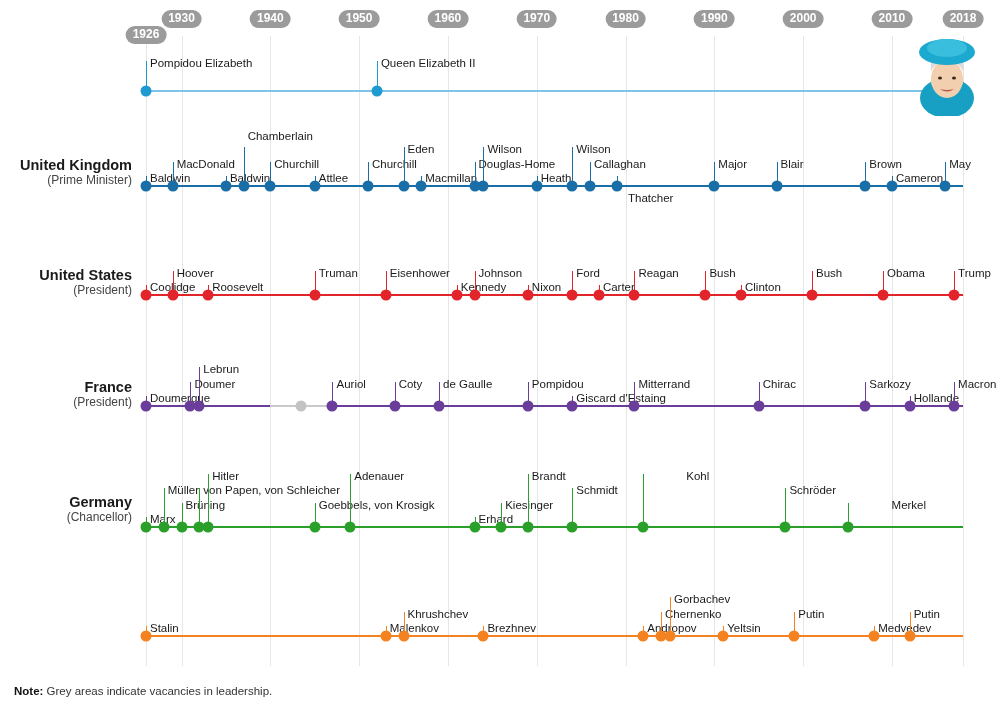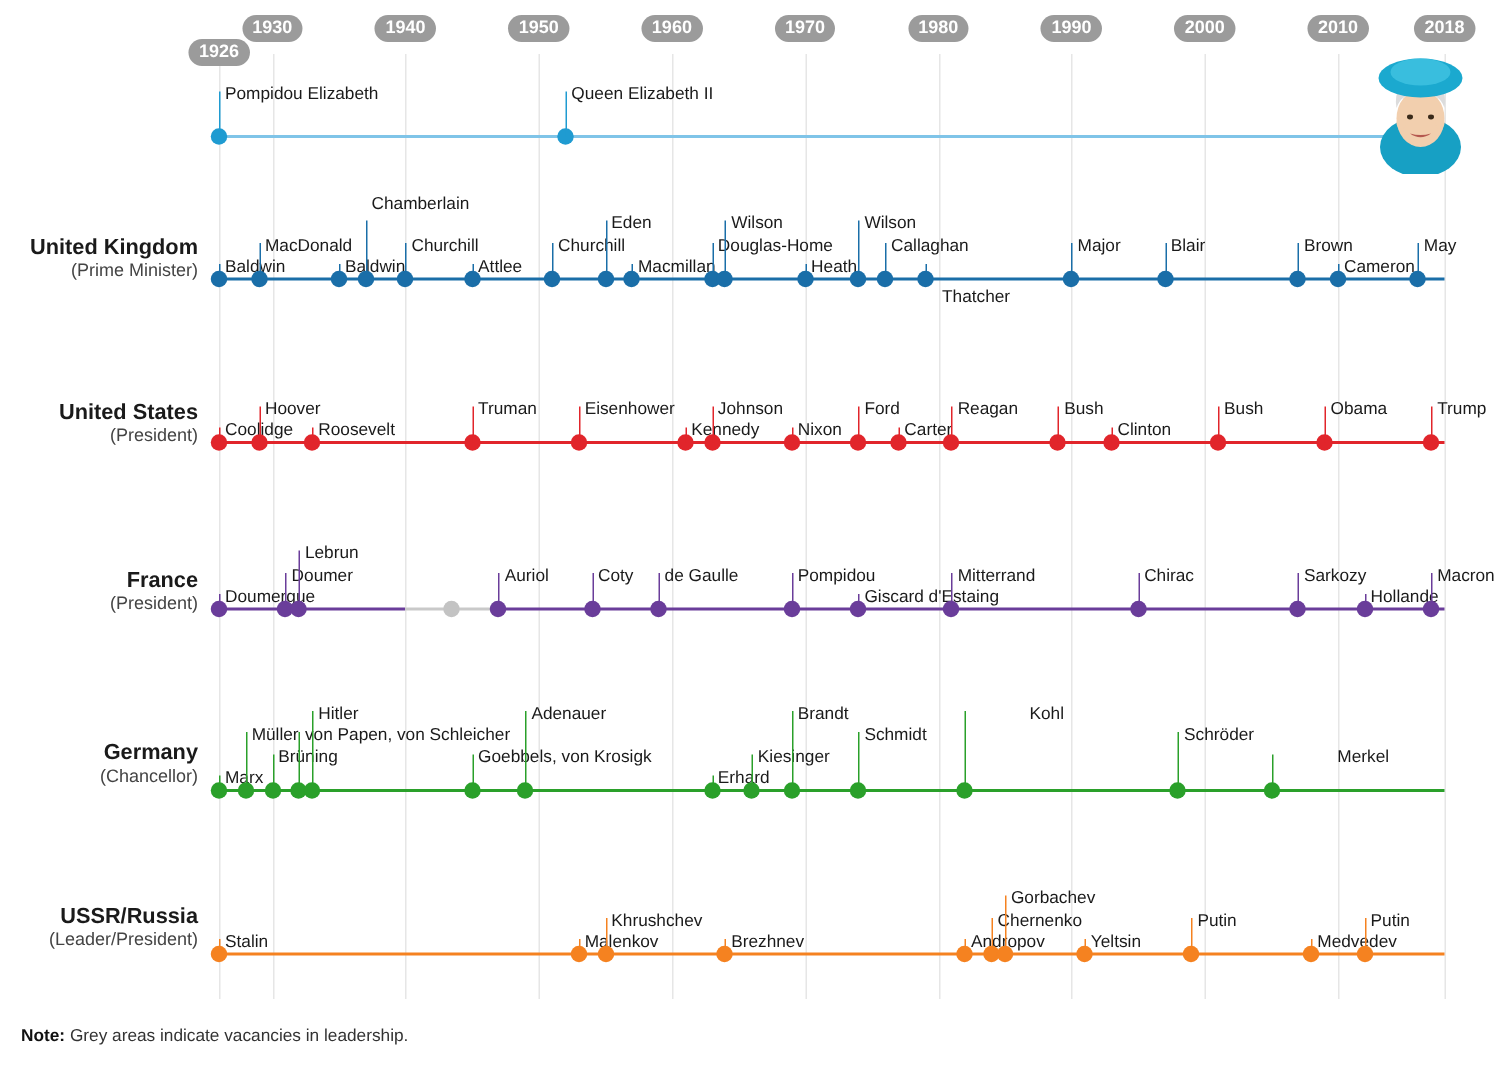--- a/index.html
+++ b/index.html
@@ -332,24 +332,20 @@
     <div class="dot" style="background: rgb(42, 160, 42); left: 643.304px; top: 527px;"></div>
     <div class="leader" style="background: rgb(42, 160, 42); left: 643.304px; top: 473.5px; height: 53.5px;"></div>
     <div class="lbl" style="left: 647.304px; top: 469.5px; margin-left: 39px;">Kohl</div>
     <div class="dot" style="background: rgb(42, 160, 42); left: 785.391px; top: 527px;"></div>
     <div class="leader" style="background: rgb(42, 160, 42); left: 785.391px; top: 488px; height: 39px;"></div>
     <div class="lbl" style="left: 789.391px; top: 484px;">Schröder</div>
     <div class="dot" style="background: rgb(42, 160, 42); left: 847.554px; top: 527px;"></div>
     <div class="leader" style="background: rgb(42, 160, 42); left: 847.554px; top: 502.5px; height: 24.5px;"></div>
     <div class="lbl" style="left: 851.554px; top: 498.5px; padding-left: 40px;">Merkel</div>
     <div class="series-line" style="background: rgb(245, 130, 32); left: 146px; width: 817px; top: 635px;"></div>
-    <div class="row-label" style="left: 0px; width: 132px; top: 604px;">
-      <span class="rl-name">USSR/Russia</span>
-      <span class="rl-sub">(Leader/President)</span>
-    </div>
     <div class="dot" style="background: rgb(245, 130, 32); left: 146px; top: 636px;"></div>
     <div class="leader" style="background: rgb(245, 130, 32); left: 146px; top: 626px; height: 10px;"></div>
     <div class="lbl" style="left: 150px; top: 622px;">Stalin</div>
     <div class="dot" style="background: rgb(245, 130, 32); left: 385.772px; top: 636px;"></div>
     <div class="leader" style="background: rgb(245, 130, 32); left: 385.772px; top: 626px; height: 10px;"></div>
     <div class="lbl" style="left: 389.772px; top: 622px;">Malenkov</div>
     <div class="dot" style="background: rgb(245, 130, 32); left: 403.533px; top: 636px;"></div>
     <div class="leader" style="background: rgb(245, 130, 32); left: 403.533px; top: 611.5px; height: 24.5px;"></div>
     <div class="lbl" style="left: 407.533px; top: 607.5px;">Khrushchev</div>
     <div class="dot" style="background: rgb(245, 130, 32); left: 483.457px; top: 636px;"></div>

